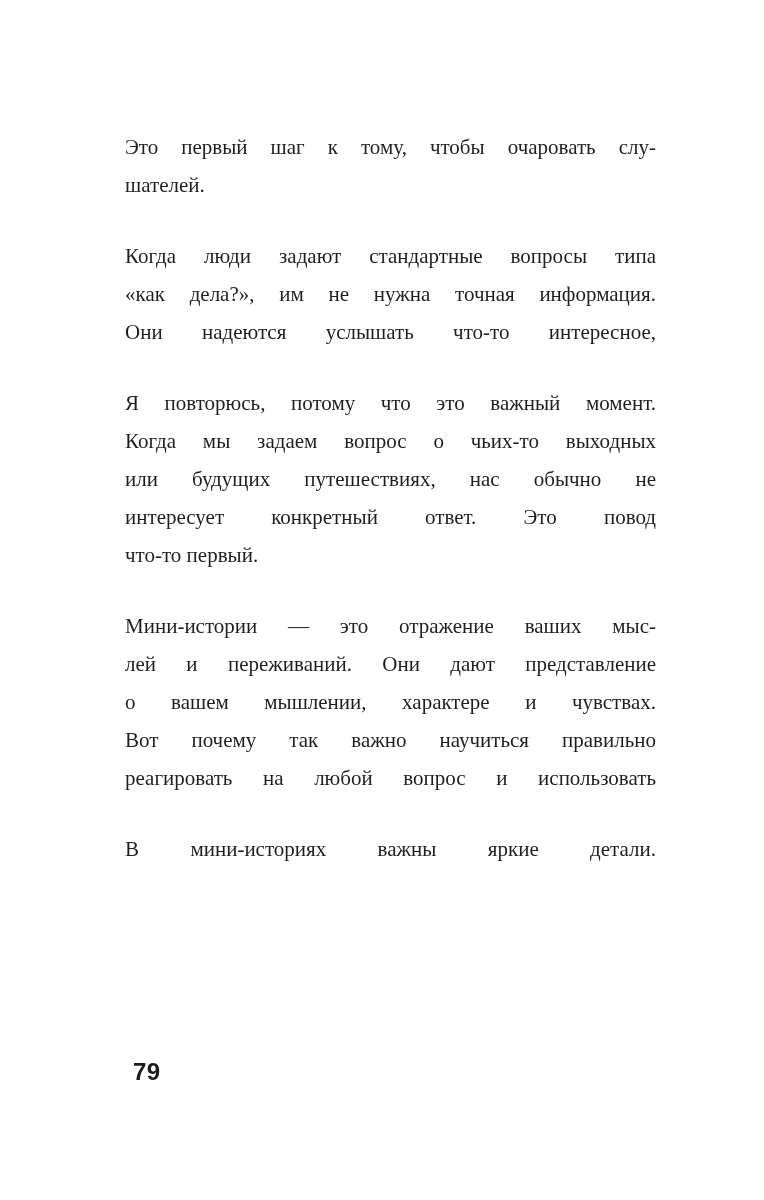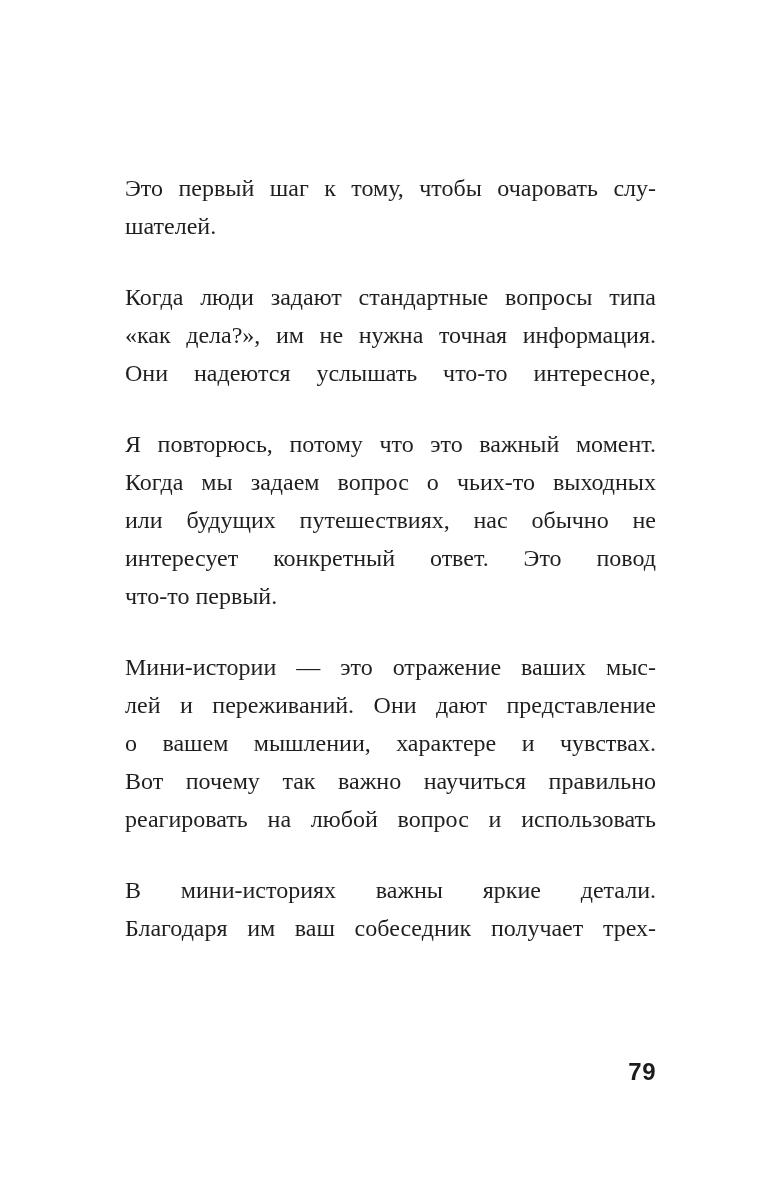--- a/index.html
+++ b/index.html
@@ -20,46 +20,45 @@
     width: 764px;
     height: 1200px;
     background: #ffffff;
   }
   .text-block {
     position: absolute;
     left: 125px;
     top: 128px;
     width: 531px;
     color: #1f1f1f;
-    font-size: 24px;
+    font-size: 21px;
     line-height: 38px;
-    margin-top: 41px;
   }
   .paragraph {
     margin: 0 0 33px 0;
   }
   .paragraph:last-child {
     margin-bottom: 0;
   }
   .line {
     text-align: justify;
     text-align-last: justify;
     -moz-text-align-last: justify;
     white-space: normal;
   }
   .line-last {
     text-align-last: left;
     -moz-text-align-last: left;
   }
   .page-number {
     position: absolute;
-    left: 125px;
+    left: 133px;
     top: 1058px;
     width: 531px;
-    text-align: right;
+    text-align: left;
     font-family: "Liberation Sans", "DejaVu Sans", sans-serif;
     font-weight: bold;
     font-size: 24px;
     color: #1c1c1c;
     letter-spacing: 0.5px;
   }
 </style>
 </head>
 <body>
 
@@ -83,17 +82,16 @@
       </div>
       <div class="paragraph">
         <div class="line">Мини-истории — это отражение ваших мыс-</div>
         <div class="line">лей и переживаний. Они дают представление</div>
         <div class="line">о вашем мышлении, характере и чувствах.</div>
         <div class="line">Вот почему так важно научиться правильно</div>
         <div class="line">реагировать на любой вопрос и использовать</div>
       </div>
       <div class="paragraph">
         <div class="line">В мини-историях важны яркие детали.</div>
-        <div class="line">Благодаря им ваш собеседник получает трех-</div>
       </div>
     </div>
   <div class="page-number">79</div>
 </div>
 
 </body></html>

